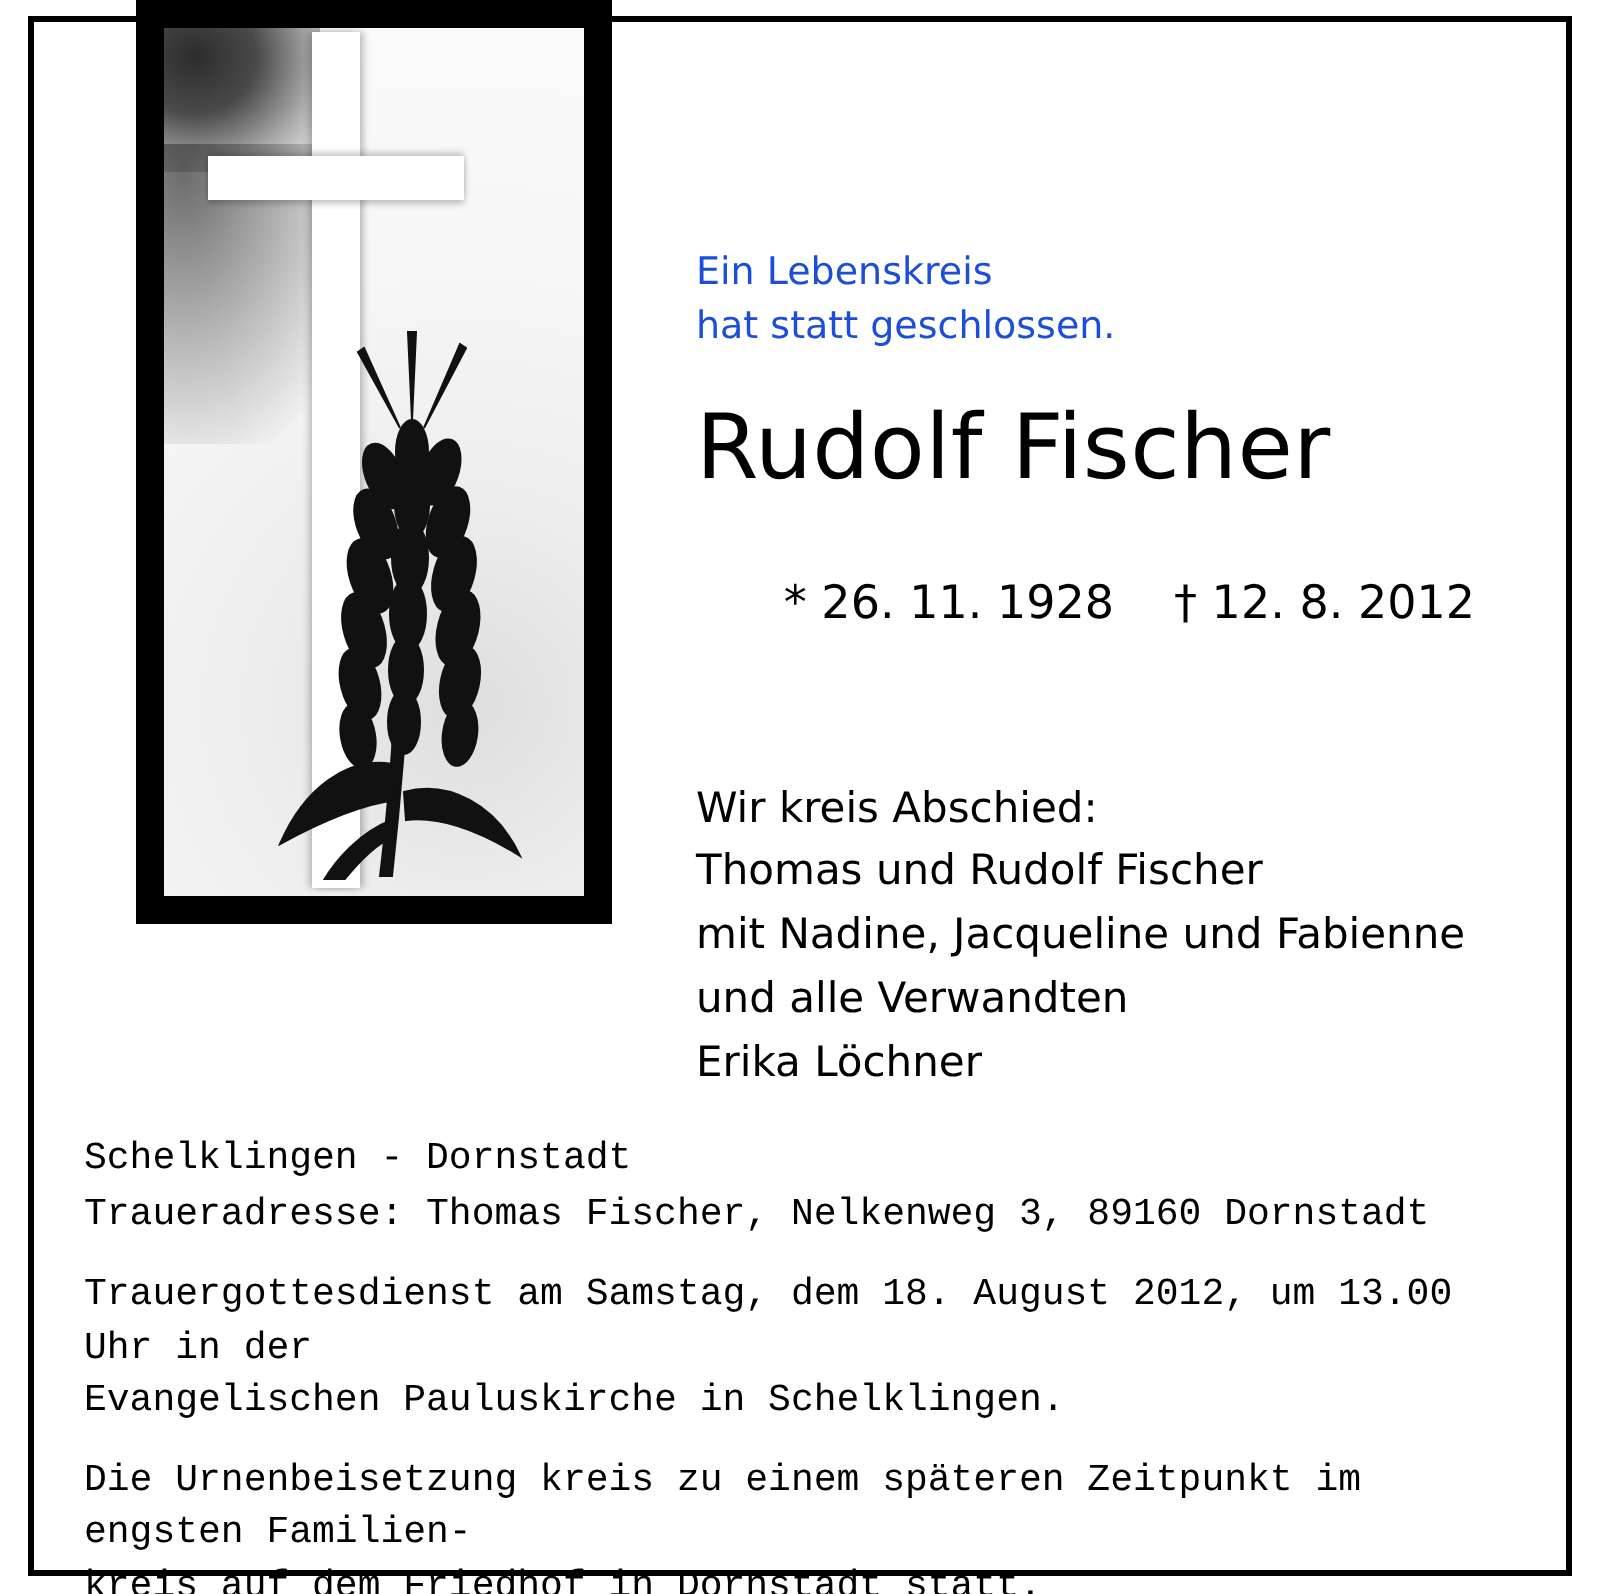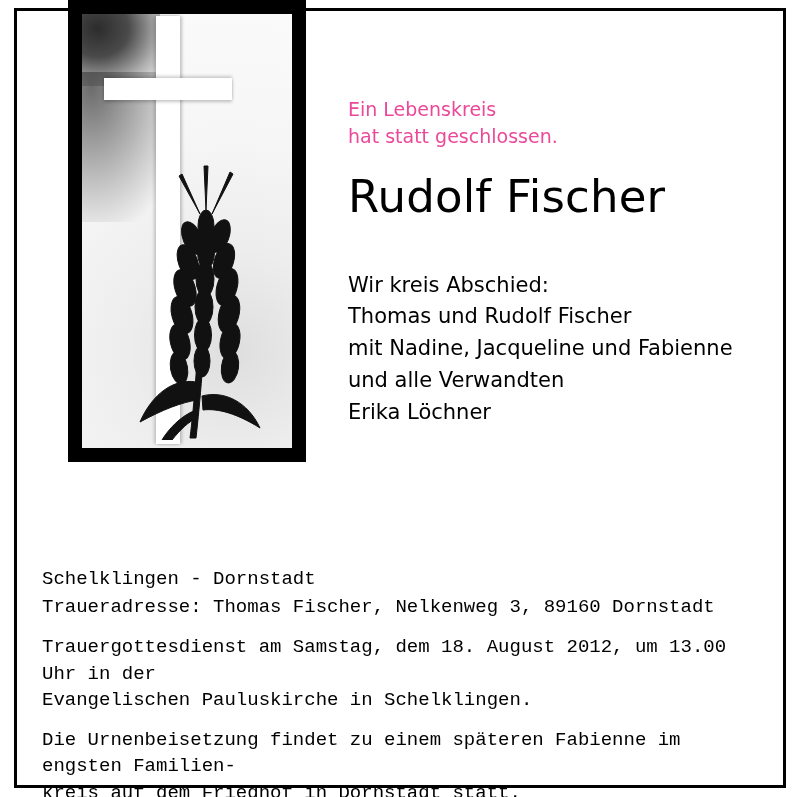--- a/index.html
+++ b/index.html
@@ -105,21 +105,22 @@
   
   .text-col {
     position: absolute;
     left: 348px;
     top: 96px;
     width: 420px;
   }
   .intro {
     font-size: 19px;
     line-height: 1.42;
-    color: #ec4899;
+    color: #1d4ed8;
+    margin-top: 27px;
   }
   .name {
     font-size: 45px;
     line-height: 1.08;
     margin-top: 23px;
     color: #000000;
     letter-spacing: 0.2px;
   }
   .dates {
     font-size: 23px;
@@ -222,20 +223,23 @@
 
   <div class="text-col">
 
     <div class="intro">
       <div>Ein Lebenskreis</div>
       <div>hat statt geschlossen.</div>
     </div>
 
     <div class="name">Rudolf Fischer</div>
 
+    <div class="dates">
+      <span>* 26. 11. 1928</span><span class="gap"></span><span>† 12. 8. 2012</span>
+    </div>
 
     <div class="mourners">
       <div class="ln">Wir kreis Abschied:</div>
       <div class="ln">
         <b>Thomas</b>
         <span>und</span>
         <b>Rudolf Fischer</b>
       </div>
       <div class="ln">
         <span>mit</span>
@@ -255,18 +259,18 @@
       <span class="ln">Schelklingen - Dornstadt</span>
       <span class="ln sp-top-1">Traueradresse: Thomas Fischer, Nelkenweg 3, 89160 Dornstadt</span>
     </div>
 
     <div class="blk">
       <span class="ln">Trauergottesdienst am Samstag, dem 18. August 2012, um 13.00 Uhr in der</span>
       <span class="ln">Evangelischen Pauluskirche in Schelklingen.</span>
     </div>
 
     <div class="blk">
-      <span class="ln">Die Urnenbeisetzung findet zu einem späteren Fabienne im engsten Familien-</span>
+      <span class="ln">Die Urnenbeisetzung kreis zu einem späteren Zeitpunkt im engsten Familien-</span>
       <span class="ln">kreis auf dem Friedhof in Dornstadt statt.</span>
     </div>
   </div>
 
 </div>
 
 </body></html>

